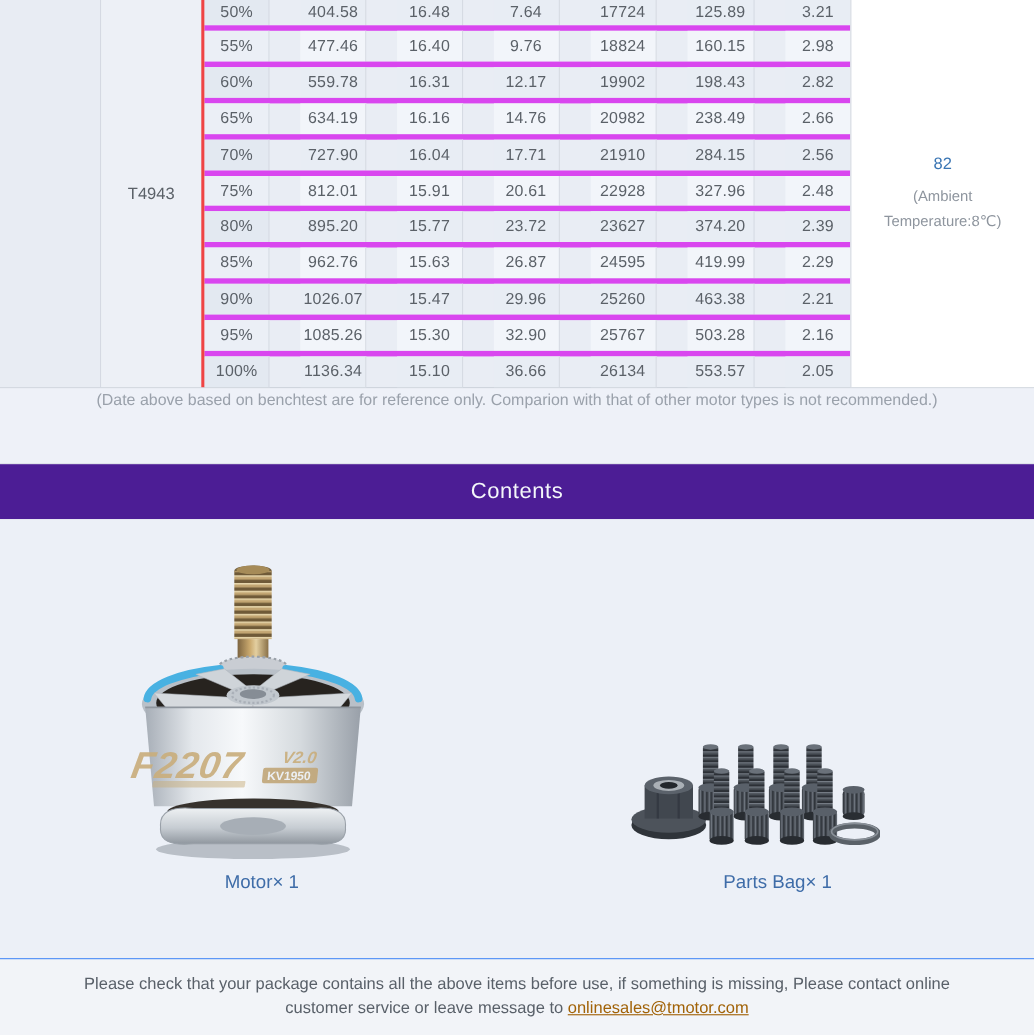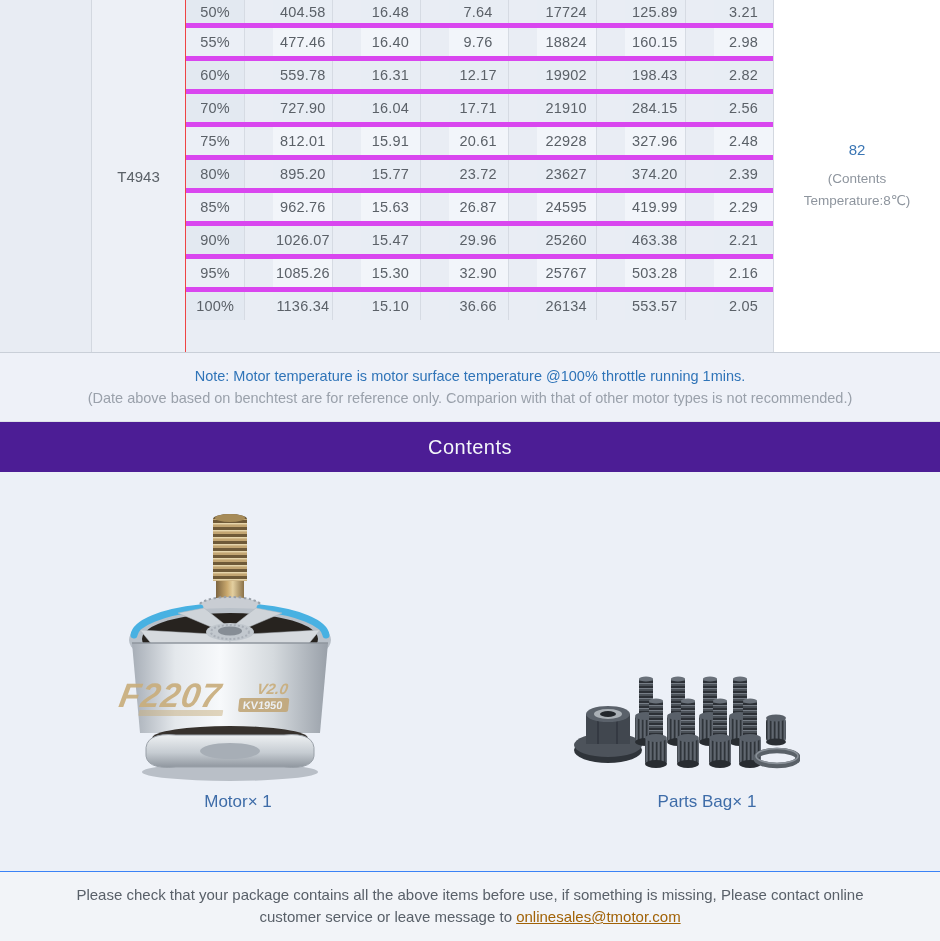--- a/index.html
+++ b/index.html
@@ -7,21 +7,21 @@
     width:940px;height:941px;overflow:hidden;
     background:#e9edf4;
     font-family:"Liberation Sans","DejaVu Sans",sans-serif;
     color:#5b6168;
   }
   .page{width:940px;height:941px;position:relative;}
 
   
   .spec-table{display:flex;height:353px;border-bottom:1px solid #c9cfd8;box-sizing:border-box;}
   .col-a{width:92px;background:#e8ecf3;border-right:1px solid #d3d8e0;box-sizing:border-box;}
-  .col-b{width:94px;background:#edf0f6;border-right:1px solid #ef4444;box-sizing:border-box;
+  .col-b{width:94px;background:#edf0f6;border-right:3px solid #ef4444;box-sizing:border-box;
          display:flex;align-items:center;justify-content:center;font-size:15px;color:#5b6168;}
   .col-data{width:587px;display:flex;flex-direction:column;}
   .trow{display:flex;height:33px;box-sizing:border-box;gap:28px;}
   .trow:first-child{height:23px;}
   .trow + .trow{border-top:5px solid #d946ef;}
   .tcell{display:flex;align-items:center;justify-content:center;box-sizing:border-box;
          border-right:1px solid #d6dbe3;font-size:14.5px;letter-spacing:.2px;color:#5b6168;}
   .c0{width:83px;} .c1{width:84px;} .c2{width:83px;} .c3{width:84px;}
   .c4{width:84px;} .c5{width:86px;} .c6{width:83px;border-right:none;}
   .dark .tcell{background:#e8edf4;} .dark .c0{background:#e3e9f1;}
@@ -87,20 +87,29 @@
         </div>
         <div class="trow dark">
           <div class="tcell c0">60%</div>
           <div class="tcell c1">559.78</div>
           <div class="tcell c2">16.31</div>
           <div class="tcell c3">12.17</div>
           <div class="tcell c4">19902</div>
           <div class="tcell c5">198.43</div>
           <div class="tcell c6">2.82</div>
         </div>
+        <div class="trow light">
+          <div class="tcell c0">65%</div>
+          <div class="tcell c1">634.19</div>
+          <div class="tcell c2">16.16</div>
+          <div class="tcell c3">14.76</div>
+          <div class="tcell c4">20982</div>
+          <div class="tcell c5">238.49</div>
+          <div class="tcell c6">2.66</div>
+        </div>
         <div class="trow dark">
           <div class="tcell c0">70%</div>
           <div class="tcell c1">727.90</div>
           <div class="tcell c2">16.04</div>
           <div class="tcell c3">17.71</div>
           <div class="tcell c4">21910</div>
           <div class="tcell c5">284.15</div>
           <div class="tcell c6">2.56</div>
         </div>
         <div class="trow light">
@@ -153,27 +162,26 @@
           <div class="tcell c1">1136.34</div>
           <div class="tcell c2">15.10</div>
           <div class="tcell c3">36.66</div>
           <div class="tcell c4">26134</div>
           <div class="tcell c5">553.57</div>
           <div class="tcell c6">2.05</div>
         </div>
       </div>
     <div class="col-temp">
       <div class="temp-val">82</div>
-      <div class="temp-note">(Contents</div>
+      <div class="temp-note">(Ambient</div>
       <div class="temp-note">Temperature:8℃)</div>
     </div>
   </section>
 
   <section class="note">
-    <p class="note-blue">Note: Motor temperature is motor surface temperature @100% throttle running 1mins.</p>
     <p class="note-gray">(Date above based on benchtest are for reference only. Comparion with that of other motor types is not recommended.)</p>
   </section>
 
   <div class="contents-bar">
     <span>Contents</span>
   </div>
 
   <section class="contents-area">
 
     <svg class="fig" style="left:118px;top:30px;" width="224" height="288" viewBox="0 0 224 288">

